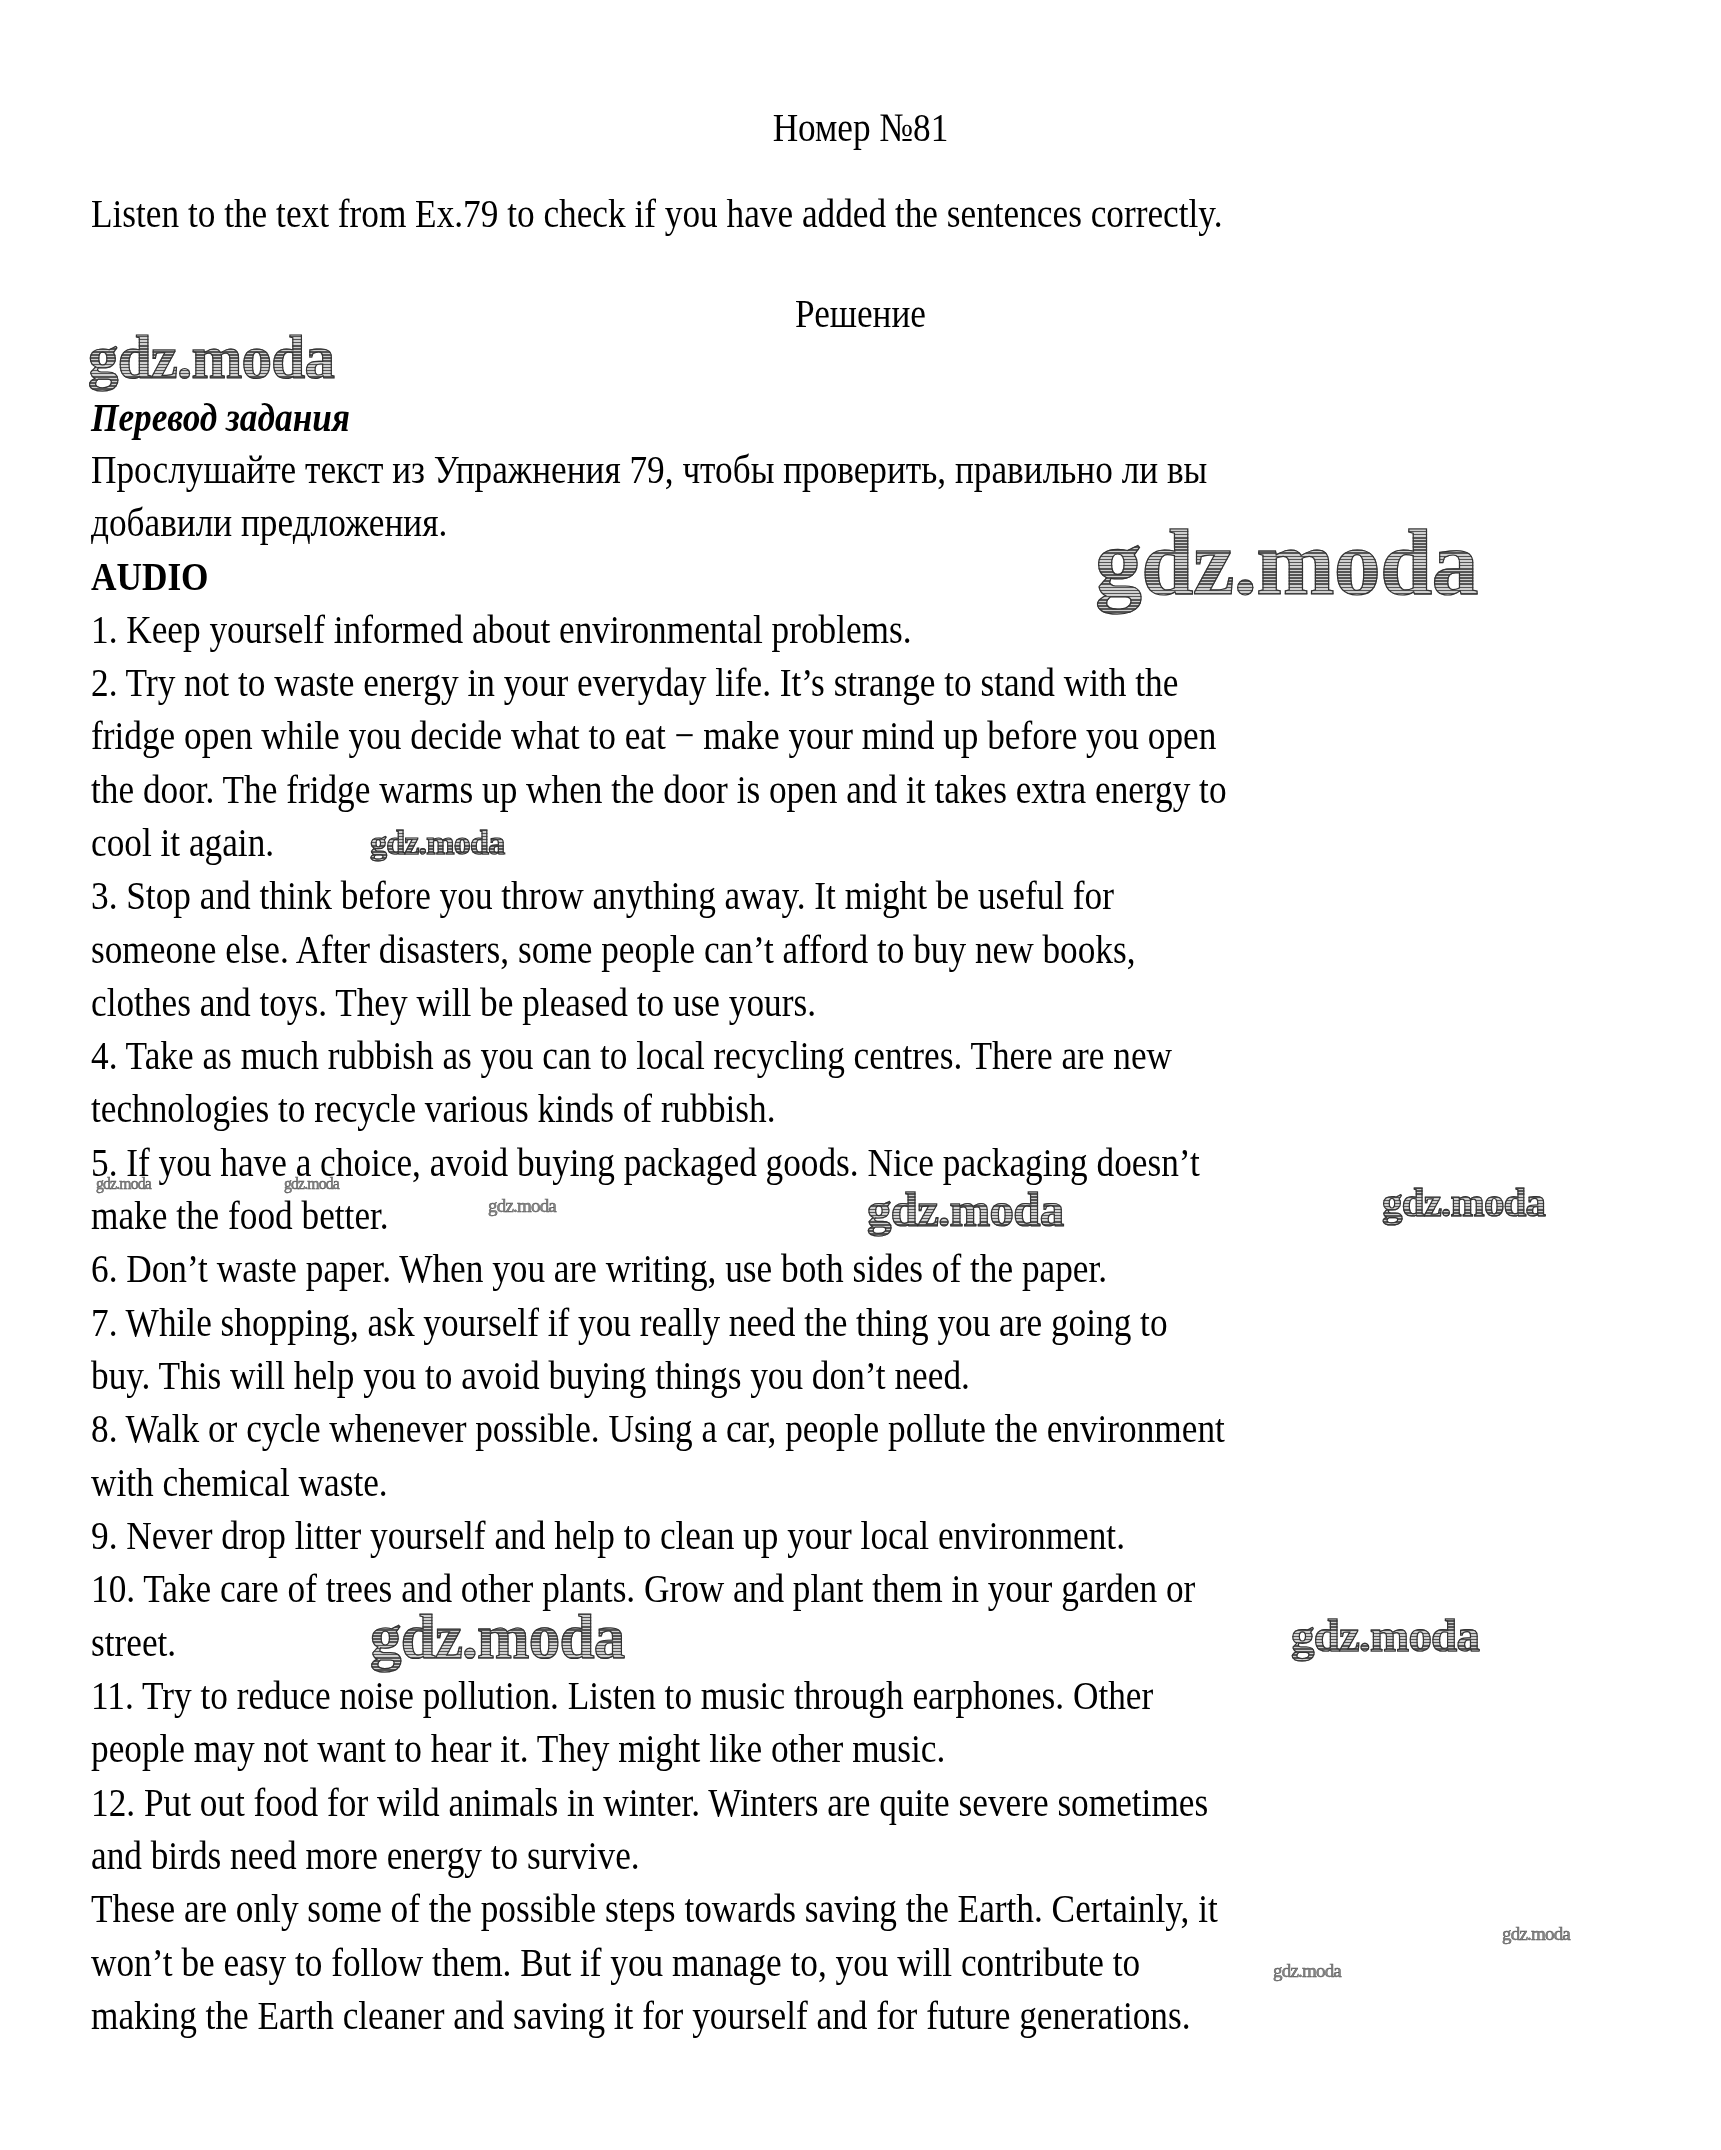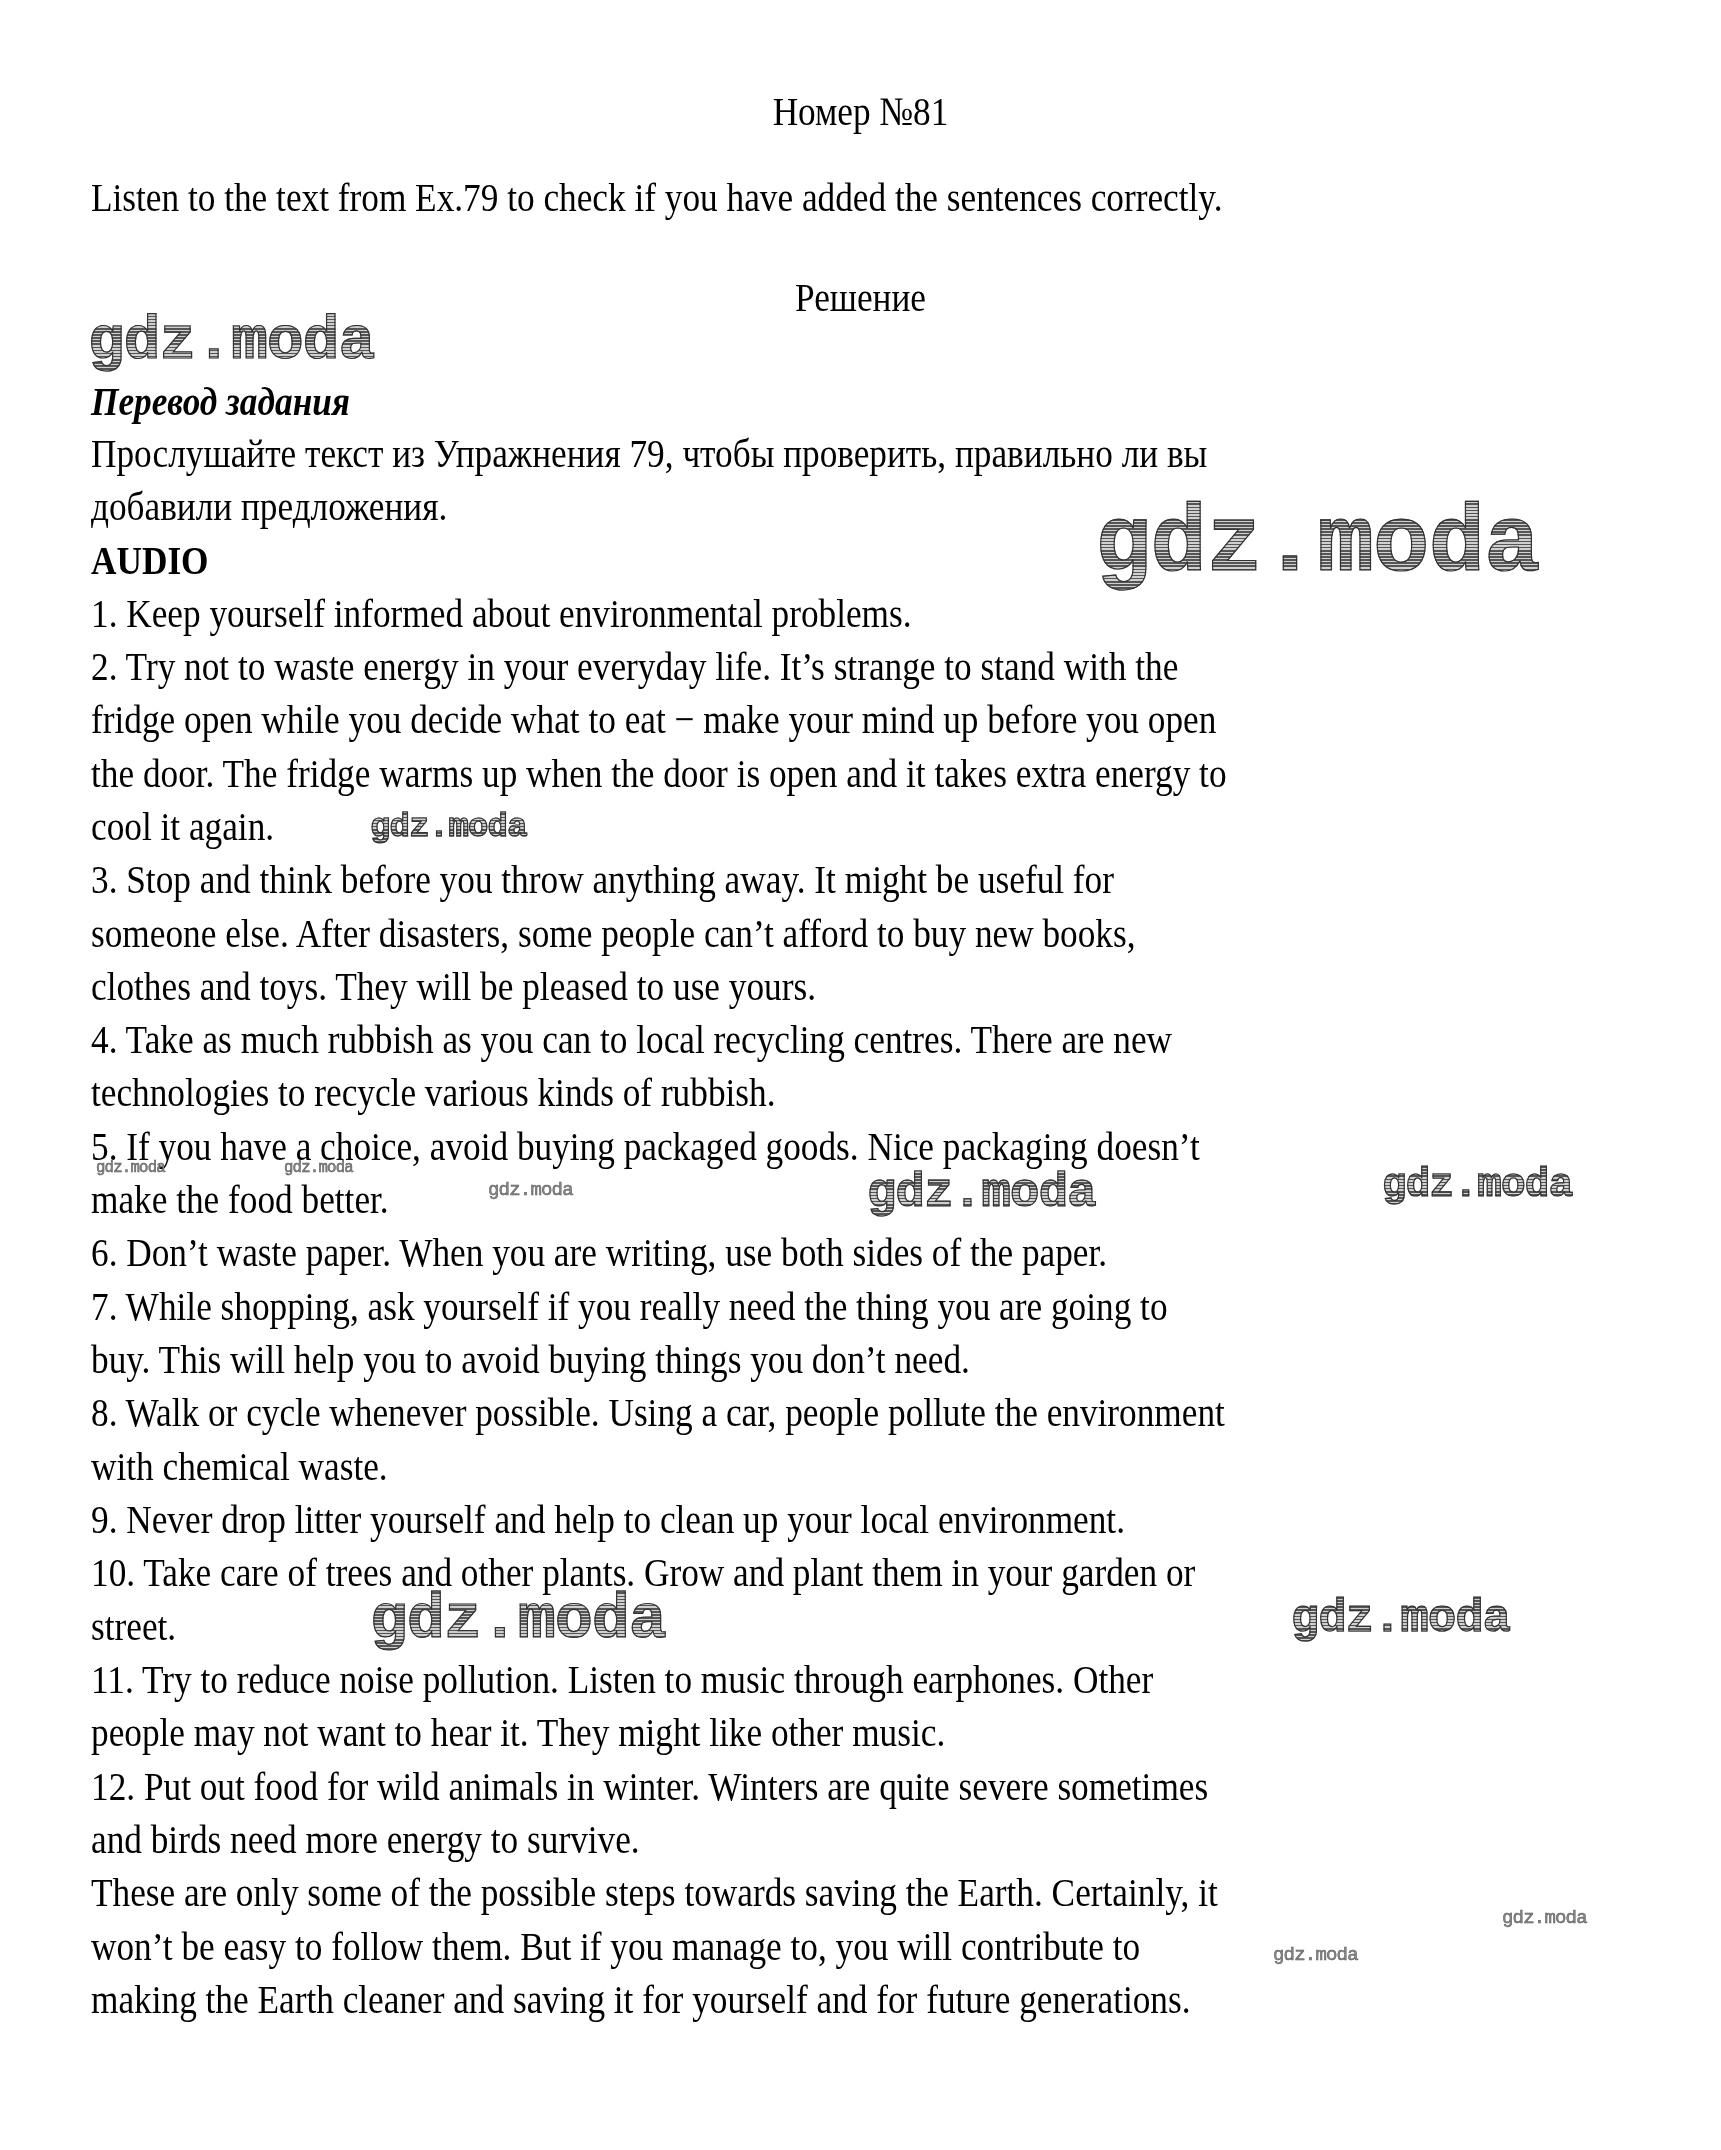--- a/index.html
+++ b/index.html
@@ -1,35 +1,35 @@
 <!DOCTYPE html>
 <html style="font-size:12.5px"><head>
   <meta charset="utf-8">
   <style>
     html, body { margin: 0; padding: 0; background: #ffffff; }
     body {
       width: 1721px; height: 2151px; position: relative; overflow: hidden;
       font-family: "Liberation Serif", "DejaVu Serif", serif;
       color: #000000;
     }
-    .page { position: absolute; left: 0; top: 0; width: 1721px; height: 1979px; }
+    .page { position: absolute; left: 0; top: 16px; width: 1721px; height: 1979px; }
     .line {
       position: absolute; left: 91px; white-space: nowrap;
       font-size: 41px; line-height: 47px;
       transform-origin: left top;
     }
     .center { left: 0; width: 1721px; text-align: center; }
     .title { top: 88px; }
     .task  { top: 174px; }
     .solution { top: 274px; }
     .tr-heading { top: 378px; font-style: italic; font-weight: bold; }
     .audio { top: 537px; font-weight: bold; }
     .wm {
       position: absolute; white-space: nowrap;
-      font-family: Liberation Mono, monospace;
+      font-family: Liberation Serif, serif;
       font-weight: bold; color: #9a9a9a;
       -webkit-text-stroke: 1.2px #333;
       background: repeating-linear-gradient(0deg, #555 0 1.6px, #d0d0d0 1.6px 3.1px);
       -webkit-background-clip: text; background-clip: text;
       -webkit-text-fill-color: transparent;
       letter-spacing: -0.8px;
     }
     .wm.small { -webkit-text-stroke: 0.5px #555; background: none; -webkit-text-fill-color: #8a8a8a; color:#8a8a8a; font-weight: normal; }
   </style>
 </head>

